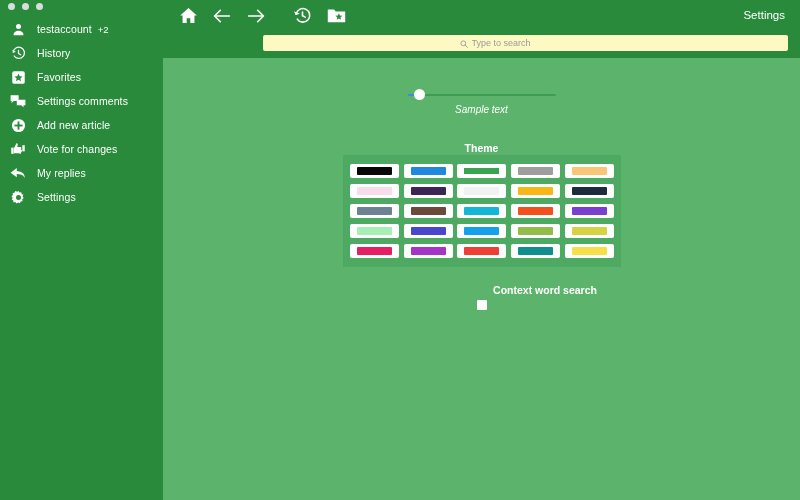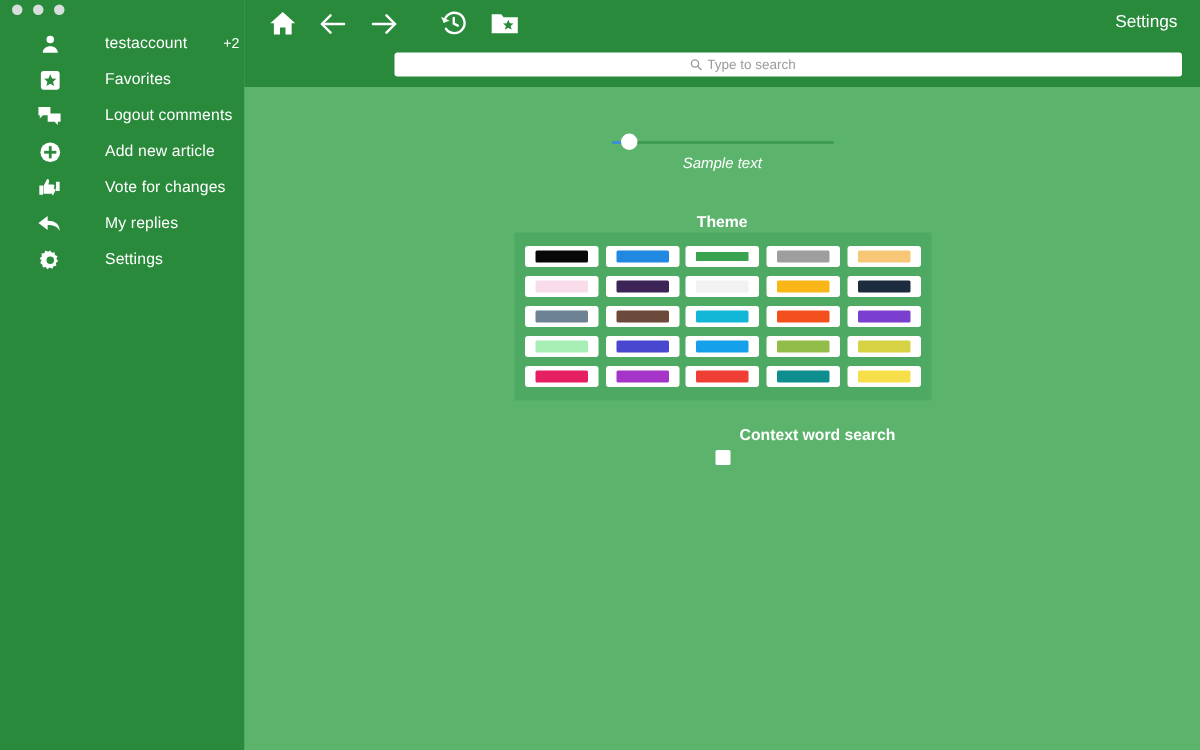--- a/index.html
+++ b/index.html
@@ -29,23 +29,22 @@
     border-radius: 50%; background: #d7dedb;
   }
   #sidebar-list {
     position: absolute; left: 0; top: 17px;
     width: 163px;
     list-style: none;
   }
   .sb-item {
     display: flex; align-items: center;
     height: 24px;
-    padding-left: 22px;
+    padding-left: 7px;
     cursor: default;
-    gap: 18px;
   }
   .sb-icon {
     width: 22px; height: 20px;
     display: flex; align-items: center; justify-content: center;
     flex: 0 0 22px;
   }
   .sb-icon svg { display: block; }
   .sb-label {
     margin-left: 8px;
     color: #ffffff;
@@ -79,21 +78,21 @@
   .nav-gap { width: 12px; }
   #settings-link {
     position: absolute; right: 15px; top: 9px;
     color: #ffffff;
     font-size: 11.5px;
     cursor: pointer;
   }
   #search-wrap {
     position: absolute; left: 100px; top: 35px;
     width: 525px; height: 16px;
-    background: #ffffff;
+    background: #fef9c3;
     border-radius: 2px;
     display: flex; align-items: center; justify-content: center;
   }
   #search-inner {
     display: flex; align-items: center; gap: 4px;
   }
   #search-icon-svg { display: block; }
   #search-input {
     border: none; outline: none;
     background: transparent;
@@ -211,39 +210,49 @@
         <span class="sb-icon">
           <svg width="15" height="15" viewBox="0 0 24 24" fill="#fff">
             <circle cx="12" cy="7" r="4"></circle>
             <path d="M4 21c0-4.4 3.6-7 8-7s8 2.6 8 7z"></path>
           </svg>
         </span>
         <span class="sb-label">testaccount</span>
         <span class="sb-badge">+2</span>
       </li>
 
+      <li class="sb-item">
+        <span class="sb-icon">
+          <svg width="15" height="15" viewBox="0 0 24 24" fill="none" stroke="#fff" stroke-width="2" stroke-linecap="round">
+            <path d="M3.5 10A9 9 0 1 1 5 16"></path>
+            <polyline points="2,6 3.5,10.5 8,9.5" fill="#fff" stroke="none"></polyline>
+            <polyline points="12,7 12,12 15.5,14"></polyline>
+          </svg>
+        </span>
+        <span class="sb-label">History</span>
+      </li>
 
       <li class="sb-item">
         <span class="sb-icon">
           <svg width="15" height="15" viewBox="0 0 24 24">
             <rect x="2" y="2" width="20" height="20" rx="3" fill="#fff"></rect>
             <polygon points="12,5.5 13.9,10 18.5,10.4 15,13.5 16.1,18 12,15.6 7.9,18 9,13.5 5.5,10.4 10.1,10" fill="#2a8a3c"></polygon>
           </svg>
         </span>
         <span class="sb-label">Favorites</span>
       </li>
 
       <li class="sb-item">
         <span class="sb-icon">
           <svg width="16" height="15" viewBox="0 0 26 24" fill="#fff">
             <path d="M1 2h13v9H6l-3.5 3.5V11H1z"></path>
             <path d="M11 9h14v9h-3v3.5L18.5 18H11z"></path>
           </svg>
         </span>
-        <span class="sb-label">Logout comments</span>
+        <span class="sb-label">Settings comments</span>
       </li>
 
       <li class="sb-item">
         <span class="sb-icon">
           <svg width="15" height="15" viewBox="0 0 24 24">
             <circle cx="12" cy="12" r="10.5" fill="#fff"></circle>
             <rect x="10.5" y="5.5" width="3" height="13" fill="#2a8a3c"></rect>
             <rect x="5.5" y="10.5" width="13" height="3" fill="#2a8a3c"></rect>
           </svg>
         </span>

